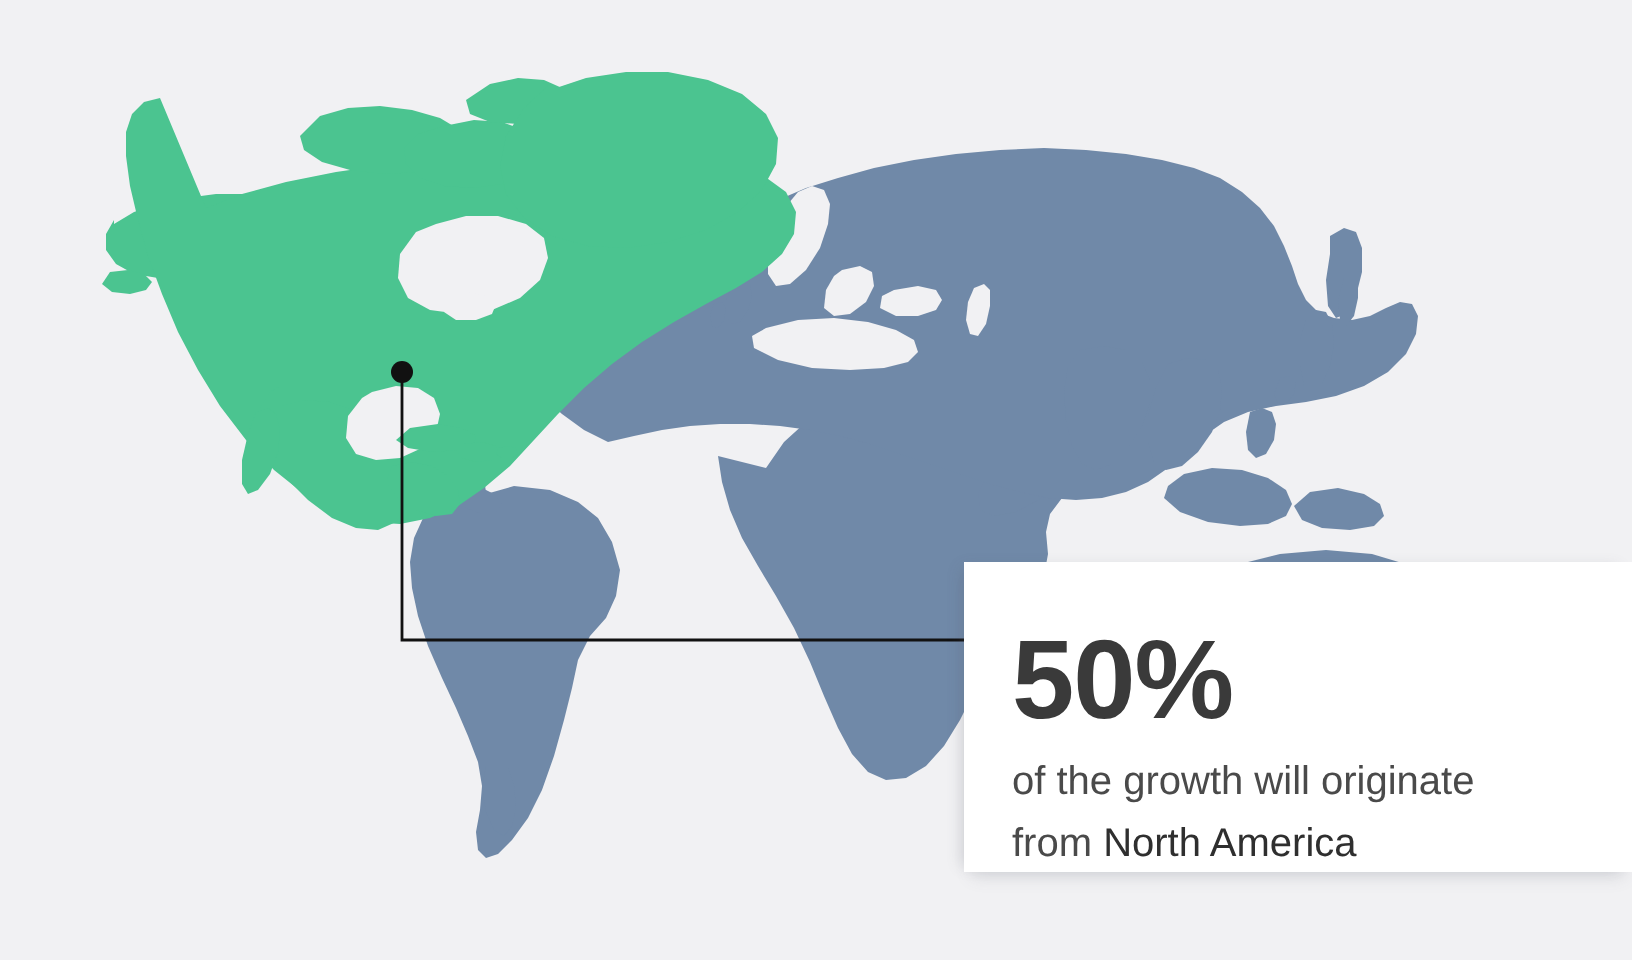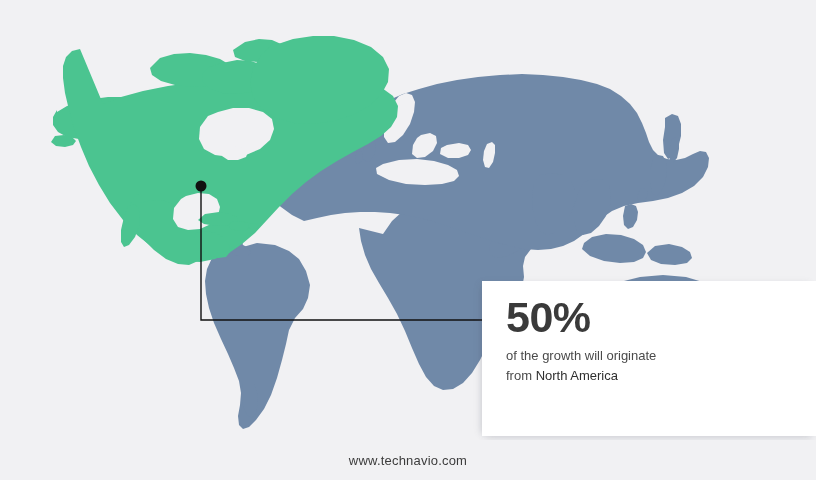--- a/index.html
+++ b/index.html
@@ -52,29 +52,29 @@
     top: 281px;
     width: 334px;
     height: 155px;
     background: #ffffff;
     box-sizing: border-box;
     padding: 14px 0 0 24px;
     box-shadow: -4px 0 7px -3px rgba(90,95,110,0.22),
                  0 6px 8px -4px rgba(90,95,110,0.18);
   }
   .callout-pct {
-    font-size: 43px;
+    font-size: 56px;
     font-weight: bold;
     color: #3a3a3a;
     letter-spacing: -0.5px;
     line-height: 1.05;
-    margin: 0 0 6px 0;
+    margin: 16px 0 6px 0;
   }
   .callout-lines {
-    font-size: 13px;
+    font-size: 20px;
     color: #4a4a4a;
     line-height: 1.55;
     font-weight: normal;
   }
   .callout-lines .strong {
     font-weight: normal;
     color: #2f2f2f;
   }
 
   
@@ -187,17 +187,14 @@
   </div>
 
   <div class="callout">
     <div class="callout-pct">50%</div>
     <div class="callout-lines">
       <div>of the growth will originate</div>
       <div><span>from </span><span class="strong">North America</span></div>
     </div>
   </div>
 
-  <div class="footer">
-    <span class="footer-url">www.technavio.com</span>
-  </div>
 
 </div>
 
 </body></html>

